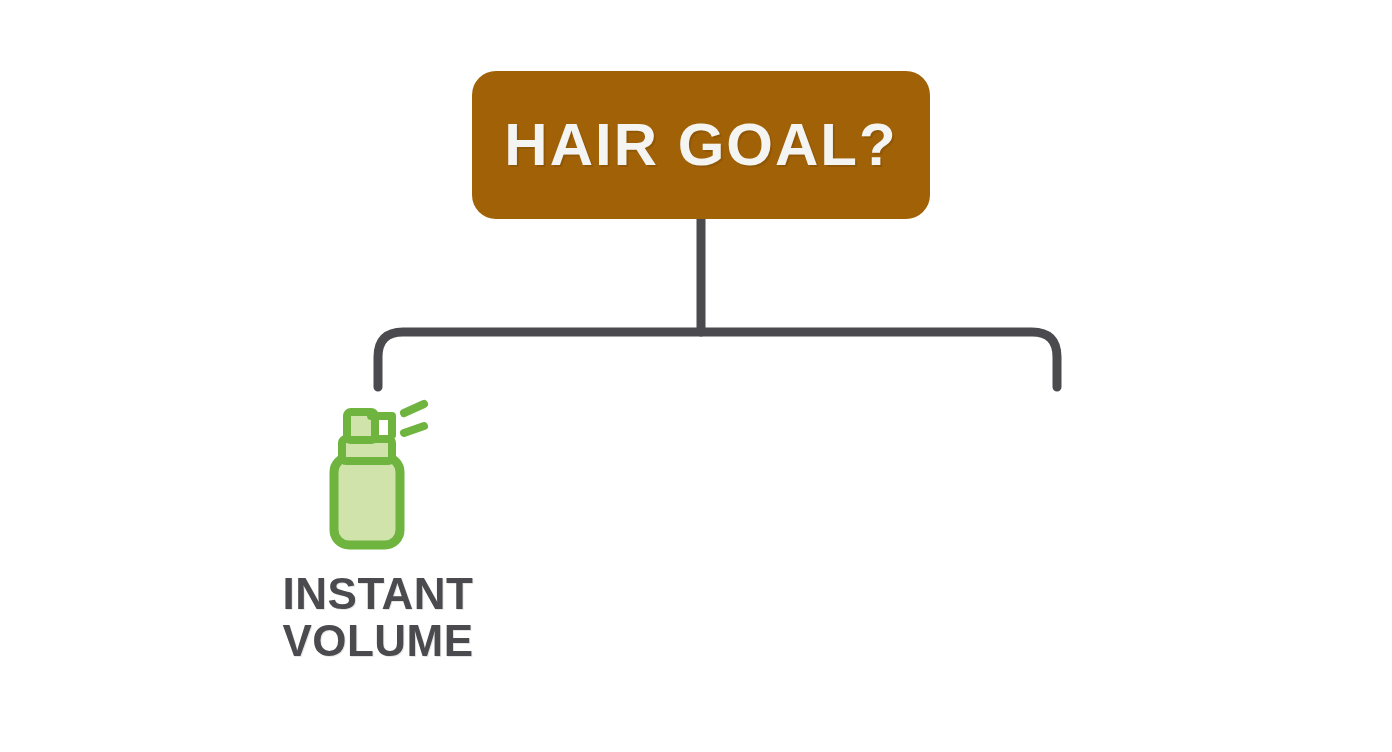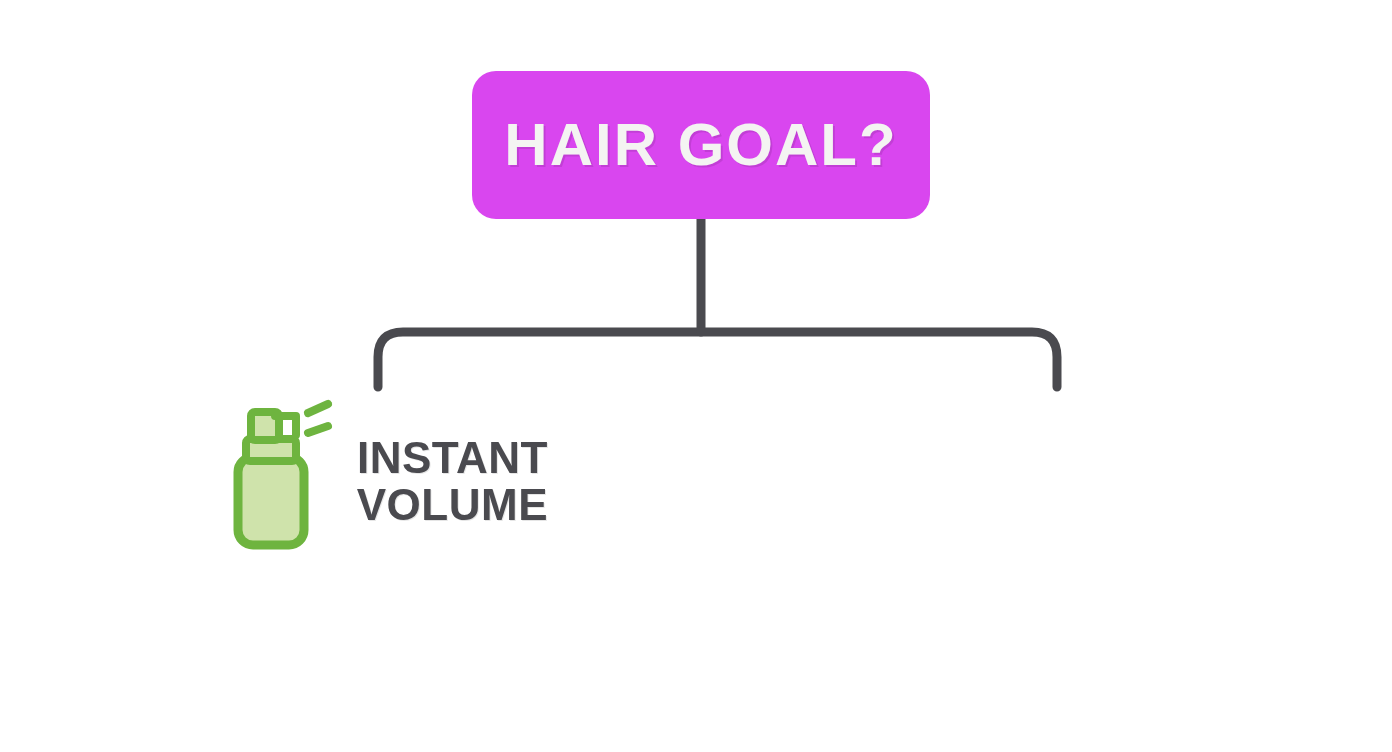--- a/index.html
+++ b/index.html
@@ -20,21 +20,21 @@
     background: #ffffff;
   }
 
   
   .root-node {
     position: absolute;
     left: 472px;
     top: 71px;
     width: 458px;
     height: 148px;
-    background: #d946ef;
+    background: #a16207;
     border-radius: 24px;
     display: flex;
     align-items: center;
     justify-content: center;
     box-sizing: border-box;
   }
   .root-label {
     font-size: 60px;
     font-weight: bold;
     letter-spacing: 2px;
@@ -52,21 +52,21 @@
     width: 1392px;
     height: 752px;
     pointer-events: none;
   }
 
   
   .branch {
     position: absolute;
     width: 340px;
     display: flex;
-    flex-direction: row;
+    flex-direction: column;
     align-items: center;
   }
   .branch-left  { left: 208px; top: 392px; }
   .branch-right { left: 878px; top: 400px; }
 
   .icon-wrap {
     width: 170px;
     height: 165px;
     display: flex;
     align-items: center;

